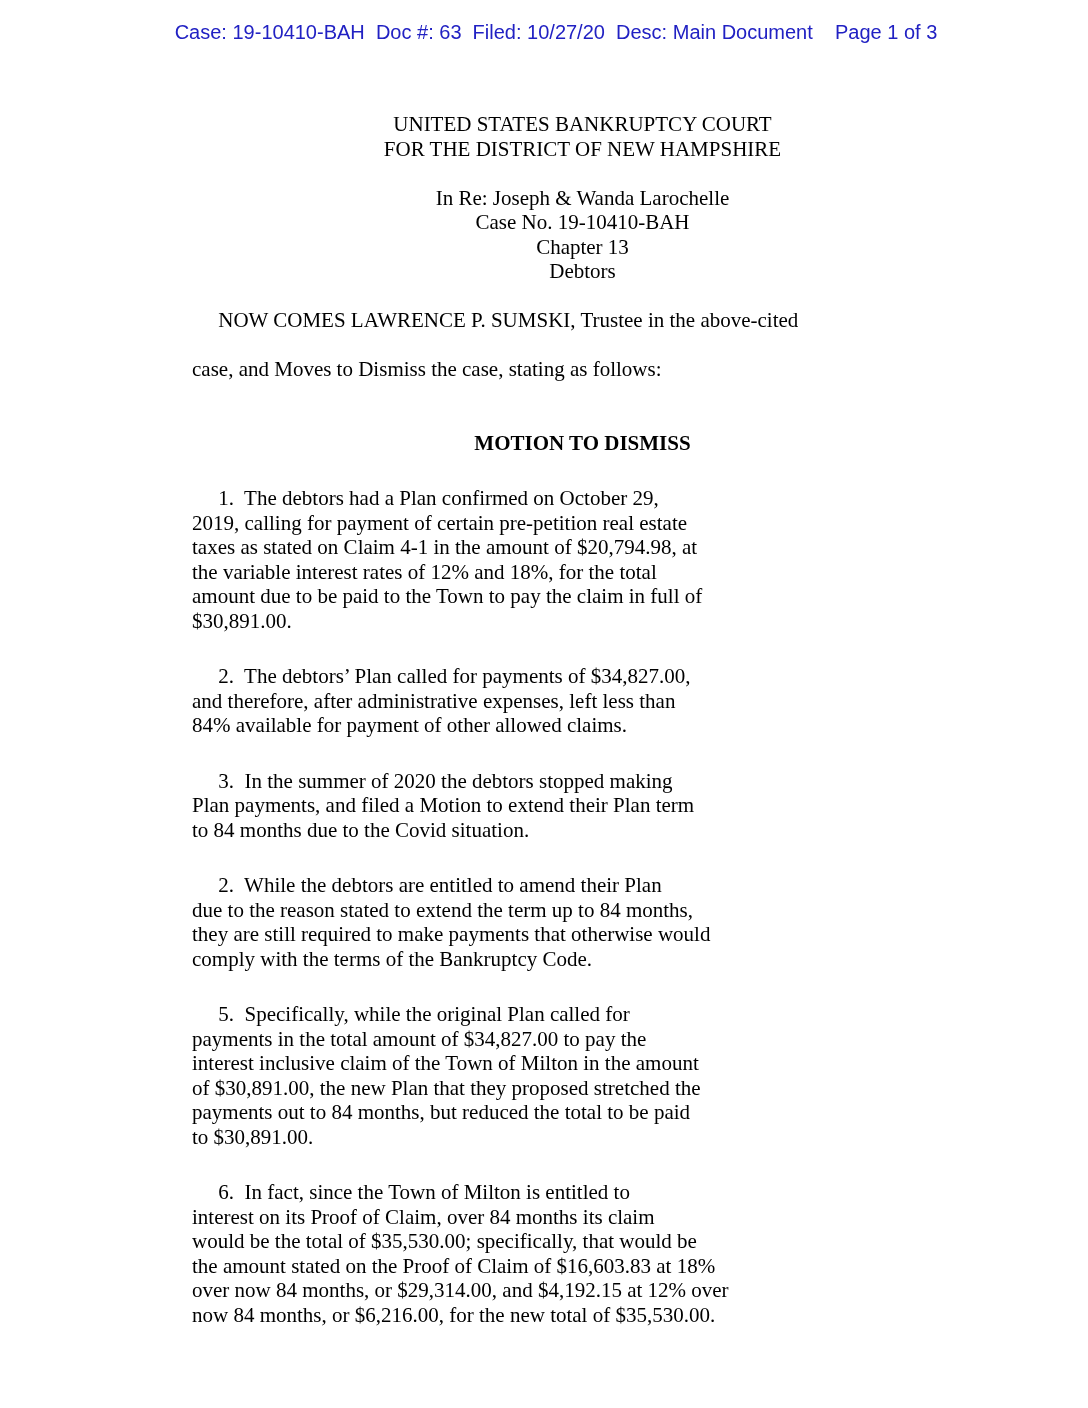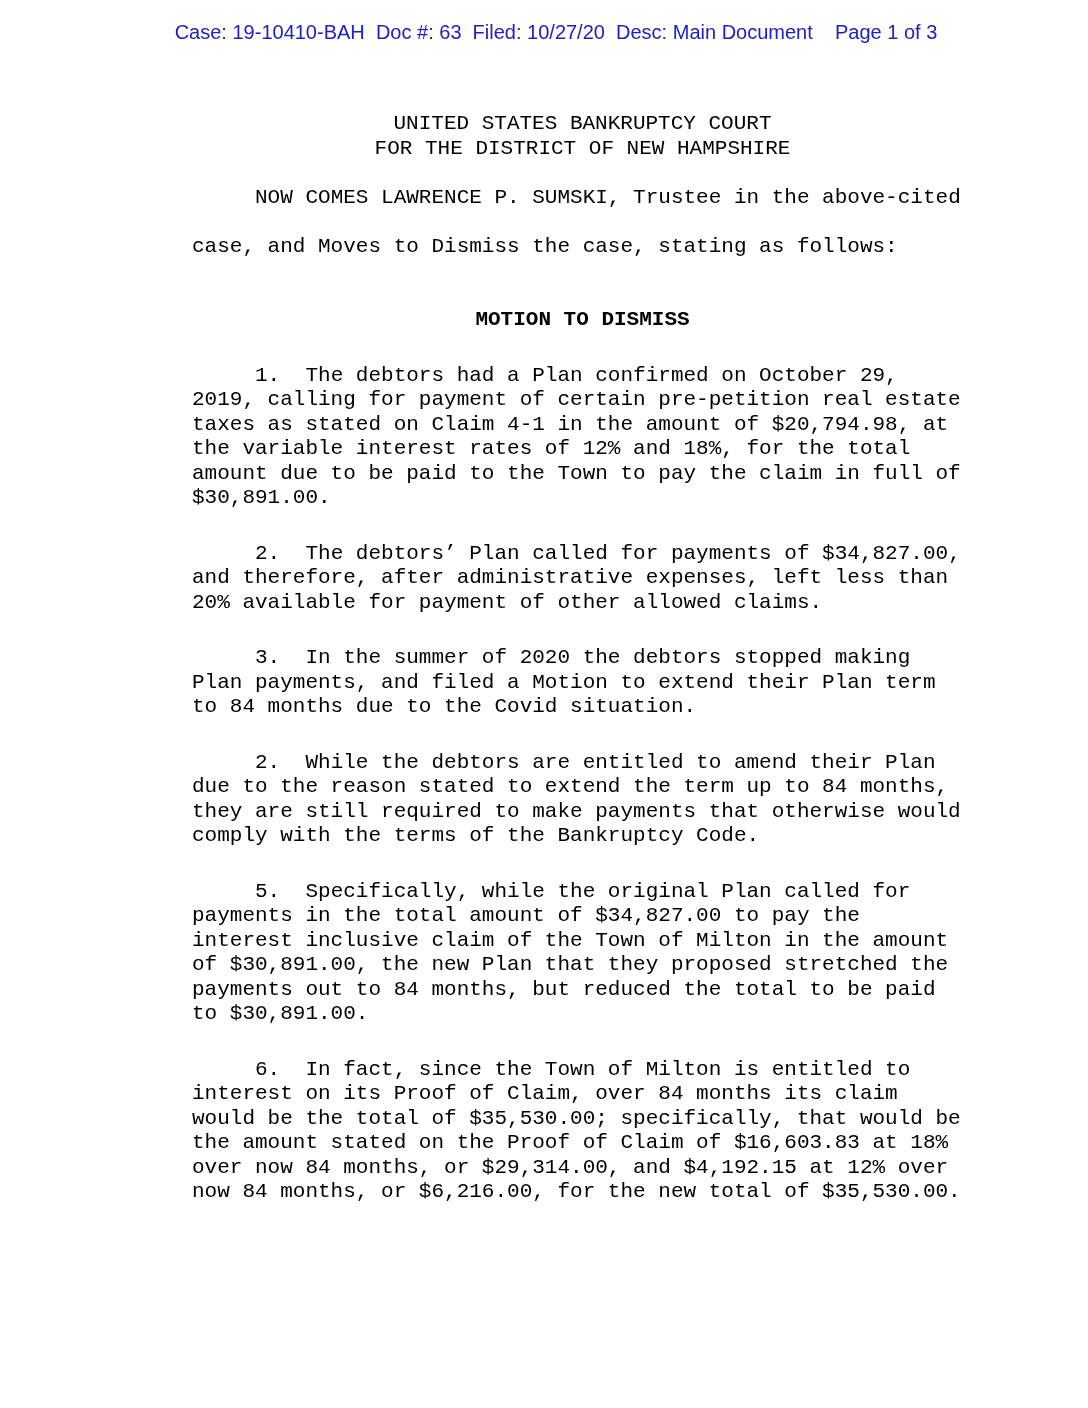--- a/index.html
+++ b/index.html
@@ -20,21 +20,21 @@
     font-family: "Liberation Sans", sans-serif;
     font-size: 20px;
     white-space: pre;
     letter-spacing: 0px;
     margin-left: 12px;
   }
   .doc {
     margin-left: 192px;
     margin-top: 68px;
     width: 781px;
-    font-family: Liberation Mono, monospace;
+    font-family: Liberation Serif, serif;
     font-size: 21px;
     line-height: 24.5px;
     color: #000000;
   }
   .block {
     white-space: pre-wrap;
     margin: 0;
   }
   .center {
     text-align: center;
@@ -58,37 +58,41 @@
 
 <div>
 
   <div class="stamp" style="color: rgb(33, 33, 195);">Case: 19-10410-BAH  Doc #: 63  Filed: 10/27/20  Desc: Main Document    Page 1 of 3</div>
 
   <div class="doc">
 
     <div class="block center">UNITED STATES BANKRUPTCY COURT
 FOR THE DISTRICT OF NEW HAMPSHIRE</div>
 
+    <div class="block center caption-block">In Re: Joseph &amp; Wanda Larochelle
+Case No. 19-10410-BAH
+Chapter 13
+Debtors</div>
 
     <div class="block intro-block">     NOW COMES LAWRENCE P. SUMSKI, Trustee in the above-cited
 
 case, and Moves to Dismiss the case, stating as follows:</div>
 
     <div class="block center title-block">MOTION TO DISMISS</div>
 
     <div class="block para">     1.  The debtors had a Plan confirmed on October 29,
 2019, calling for payment of certain pre-petition real estate
 taxes as stated on Claim 4-1 in the amount of $20,794.98, at
 the variable interest rates of 12% and 18%, for the total
 amount due to be paid to the Town to pay the claim in full of
 $30,891.00.</div>
 
     <div class="block para">     2.  The debtors’ Plan called for payments of $34,827.00,
 and therefore, after administrative expenses, left less than
-20% available for payment of other allowed claims.</div>
+84% available for payment of other allowed claims.</div>
 
     <div class="block para">     3.  In the summer of 2020 the debtors stopped making
 Plan payments, and filed a Motion to extend their Plan term
 to 84 months due to the Covid situation.</div>
 
     <div class="block para">     2.  While the debtors are entitled to amend their Plan
 due to the reason stated to extend the term up to 84 months,
 they are still required to make payments that otherwise would
 comply with the terms of the Bankruptcy Code.</div>
 

